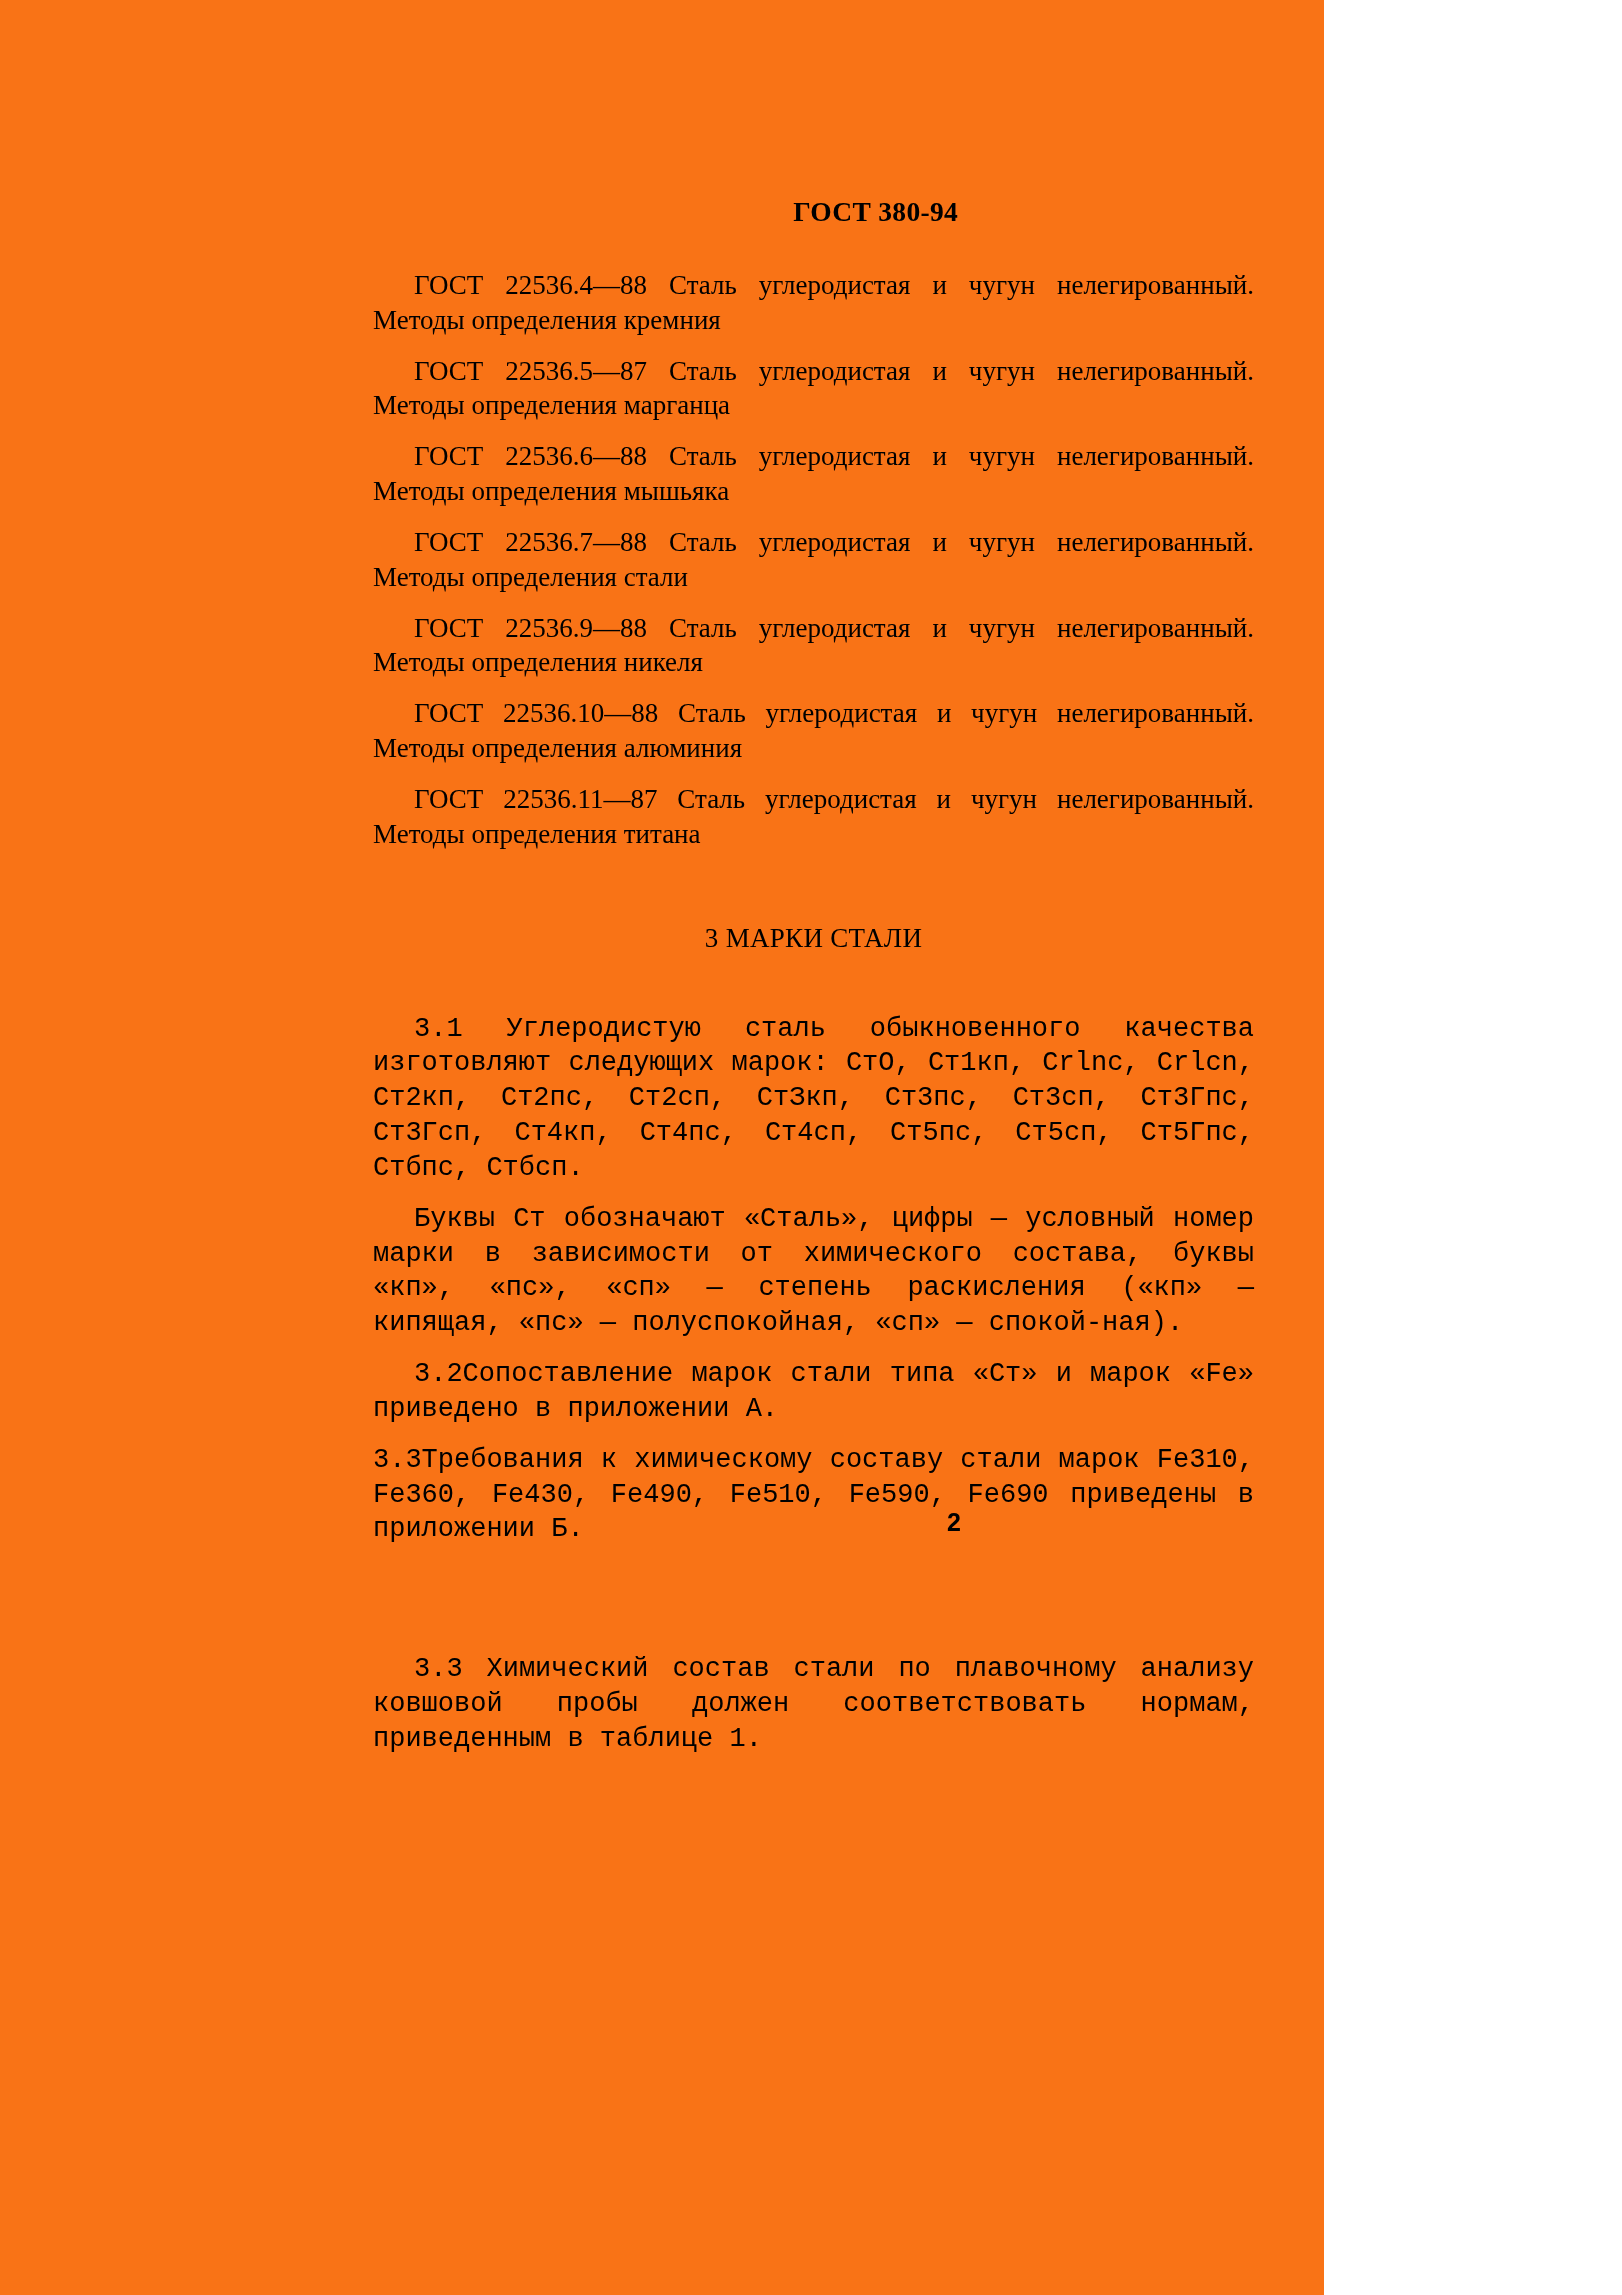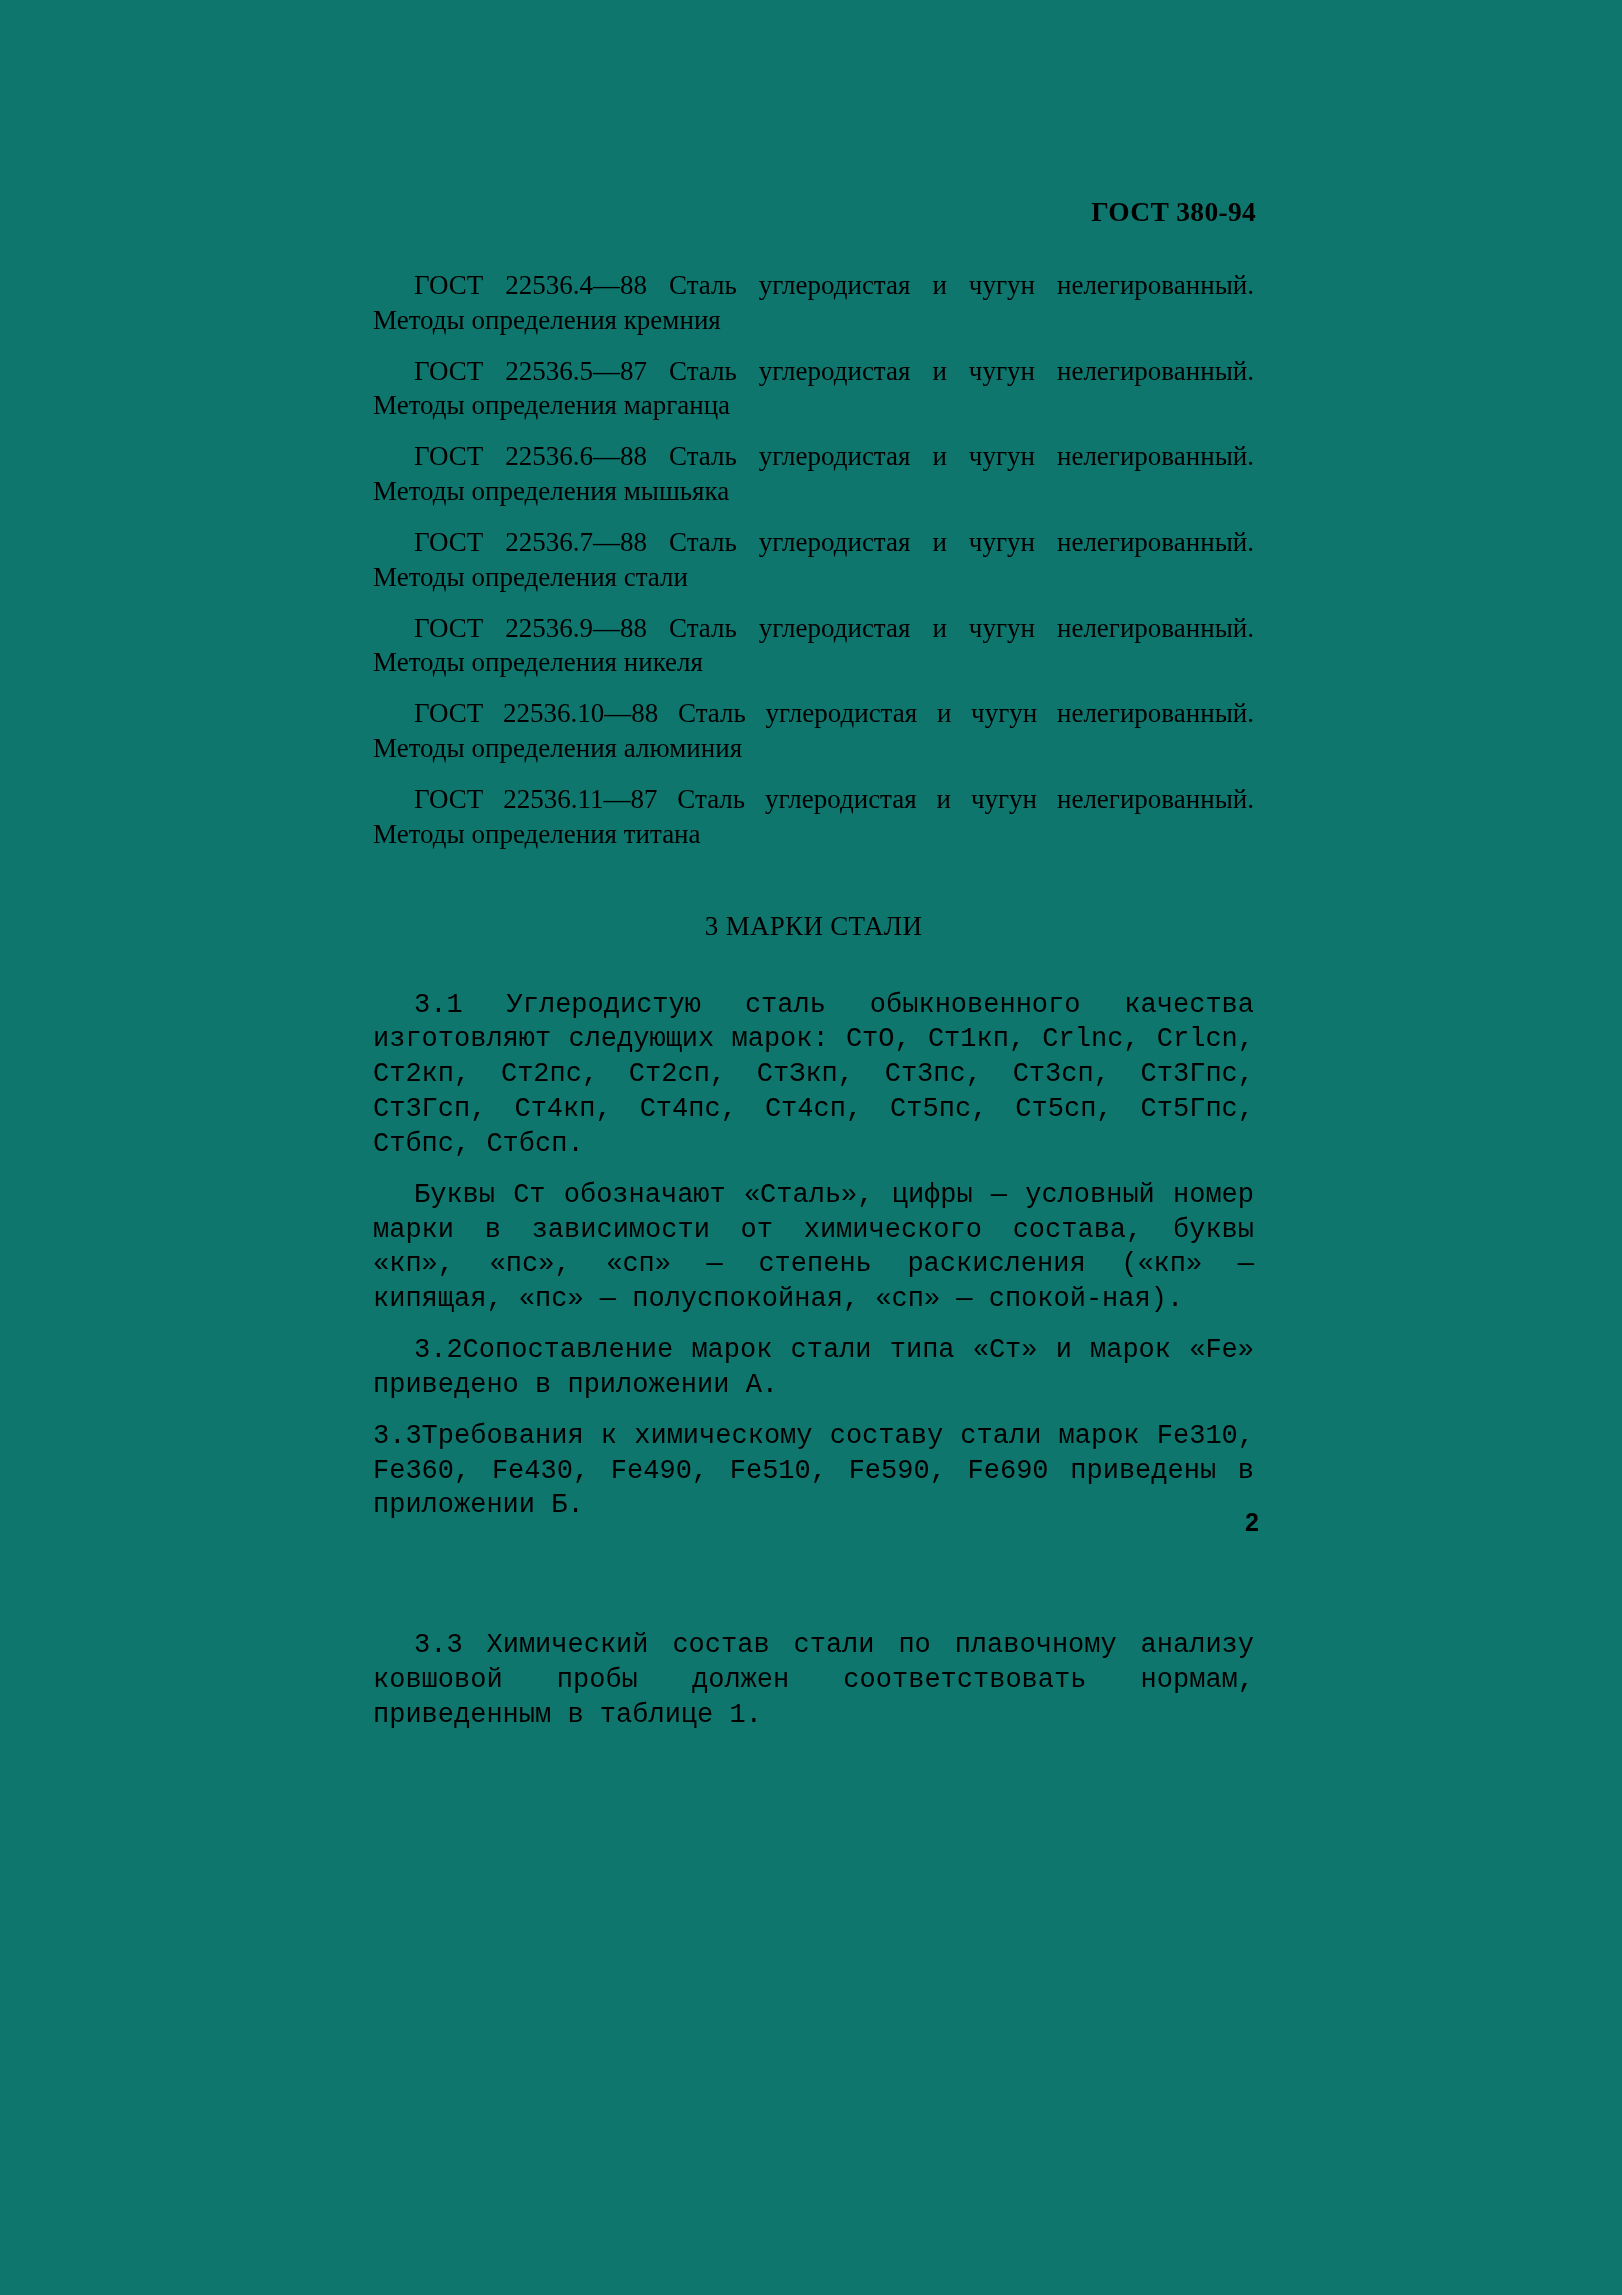--- a/index.html
+++ b/index.html
@@ -11,23 +11,23 @@
     width: 1622px;
     height: 2295px;
     font-family: "Liberation Serif", serif;
     color: #000000;
     position: relative;
   }
   .page {
     position: absolute;
     left: 0;
     top: 0;
-    width: 1622px;
+    width: 1324px;
     height: 2295px;
-    background: #0f766e;
+    background: #f97316;
   }
   .header {
     position: absolute;
     right: 366px;
     top: 196px;
     font-size: 27.5px;
     font-weight: bold;
     letter-spacing: 0.3px;
     white-space: nowrap;
   }
@@ -49,21 +49,21 @@
   }
   .refs p {
     text-align: justify;
   }
   .refs p .line1 {
     display: block;
     text-align: justify;
     text-align-last: justify;
   }
   h2.section-title {
-    margin: 0;
+    margin: 12px;
     font-size: 27px;
     font-weight: normal;
     text-align: center;
     letter-spacing: 0.3px;
   }
   .gap-lg { height: 43px; }
   .gap-md { height: 30px; }
   .pagenum {
     position: absolute;
     right: 363px;

